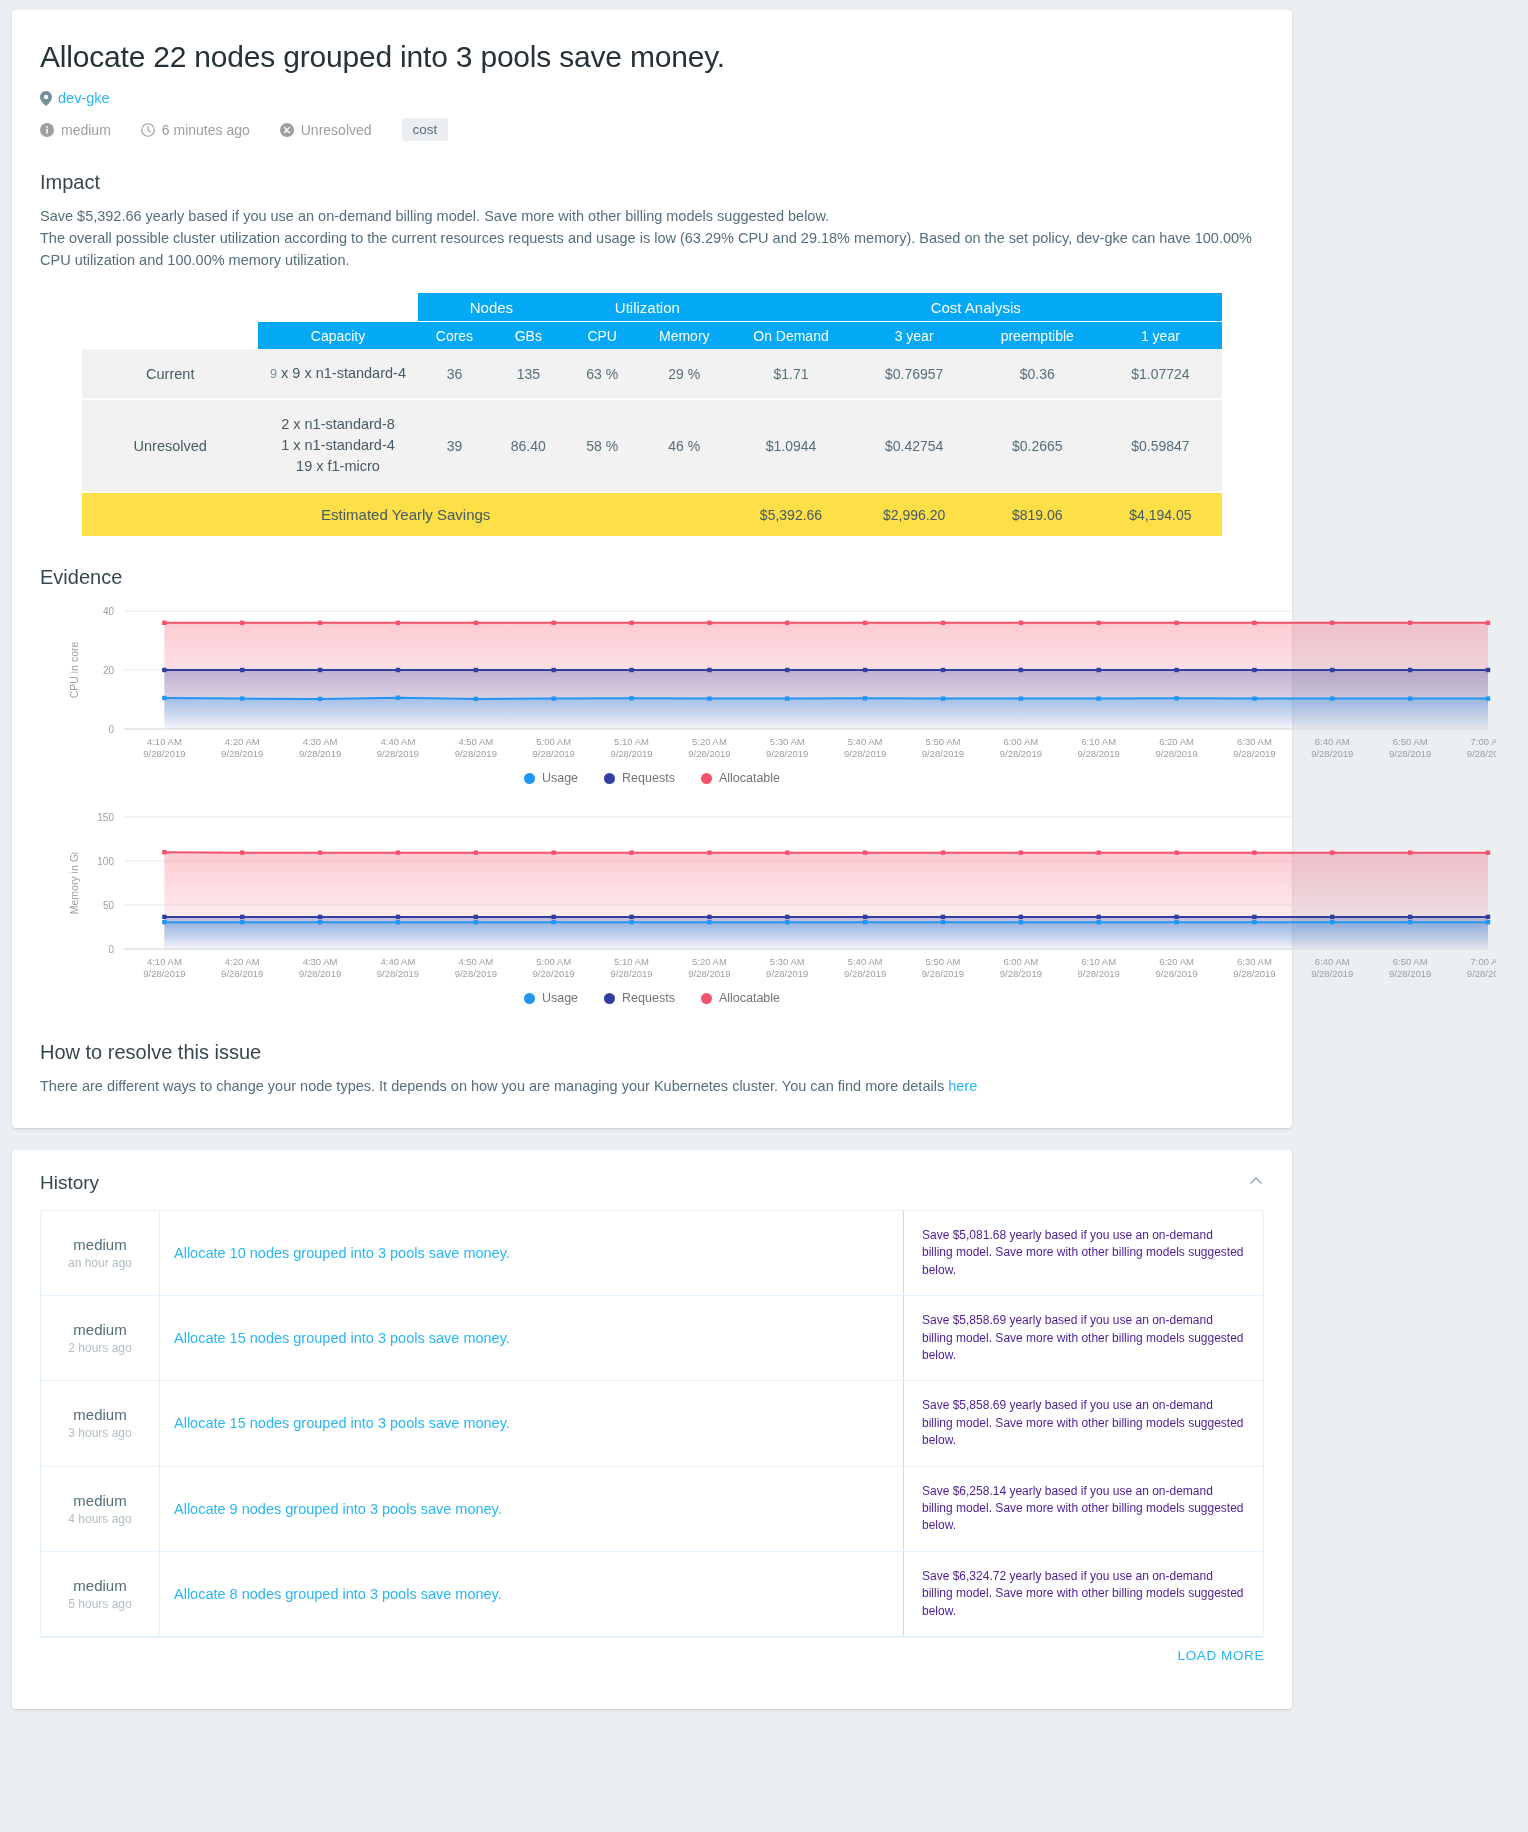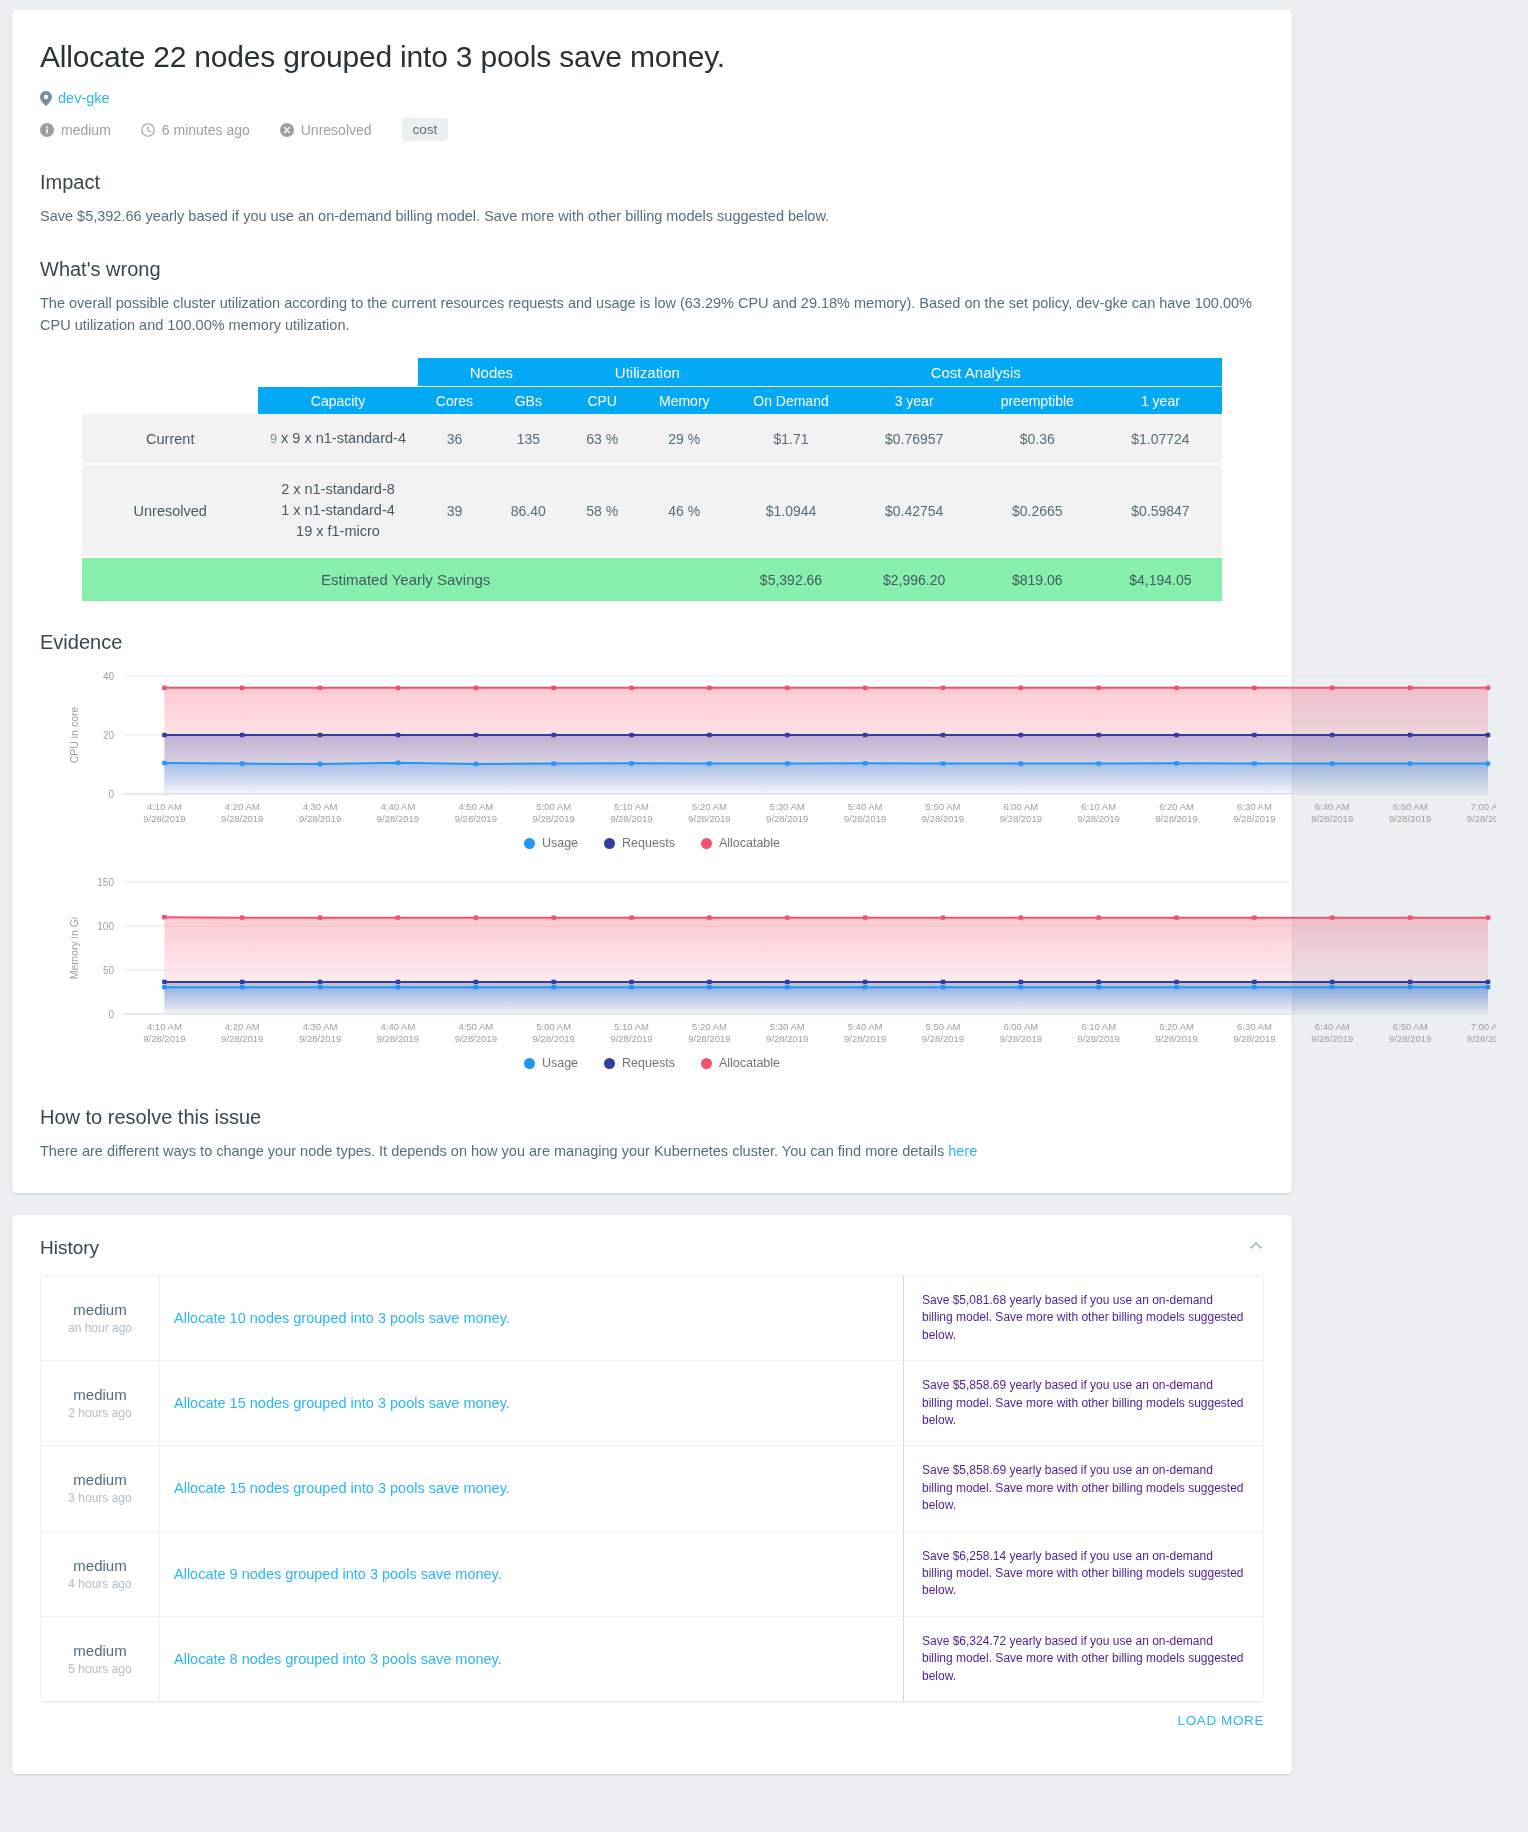--- a/index.html
+++ b/index.html
@@ -68,21 +68,21 @@
     background:#f2f2f2;
     color:#546e7a;
     text-align:center;
     padding: 14px 10px;
     border-bottom: 2px solid #fff;
   }
   table.cost tbody td.rowlabel { color:#455a64; font-size:14.5px; text-align:center; background:#f2f2f2; }
   table.cost tbody td.cap { text-align:center; color:#455a64; font-size:14.5px; }
   table.cost tbody td.cap .xs { color:#78909c; font-size:12.5px; }
   table.cost tbody tr.savings td {
-    background:#86efac;
+    background:#fde047;
     color:#455a64;
     border-bottom:none;
     padding: 13px 2px;
   }
   table.cost tbody tr.savings td.lbl { text-align:center; font-size:15px; }
   .cap-line { line-height:1.45; }
 
   
   .chart-block { position:relative; margin-top: 8px; }
   .chart-svg { display:block; }
@@ -171,21 +171,20 @@
               </svg>
           </span>
           <span>Unresolved</span>
         </div>
         <span class="tag">cost</span>
       </div>
 
       <h2 class="sec">Impact</h2>
       <p class="body">Save $5,392.66 yearly based if you use an on-demand billing model. Save more with other billing models suggested below.</p>
 
-      <h2 class="sec">What's wrong</h2>
       <p class="body">The overall possible cluster utilization according to the current resources requests and usage is low (63.29% CPU and 29.18% memory). Based on the set policy, dev-gke can have 100.00% CPU utilization and 100.00% memory utilization.</p>
 
       <div class="tbl-wrap">
         <table class="cost">
           <colgroup>
             <col style="width:172px">
               <col style="width:155px">
             <col style="width:72px">
               <col style="width:72px">
             <col style="width:72px">

